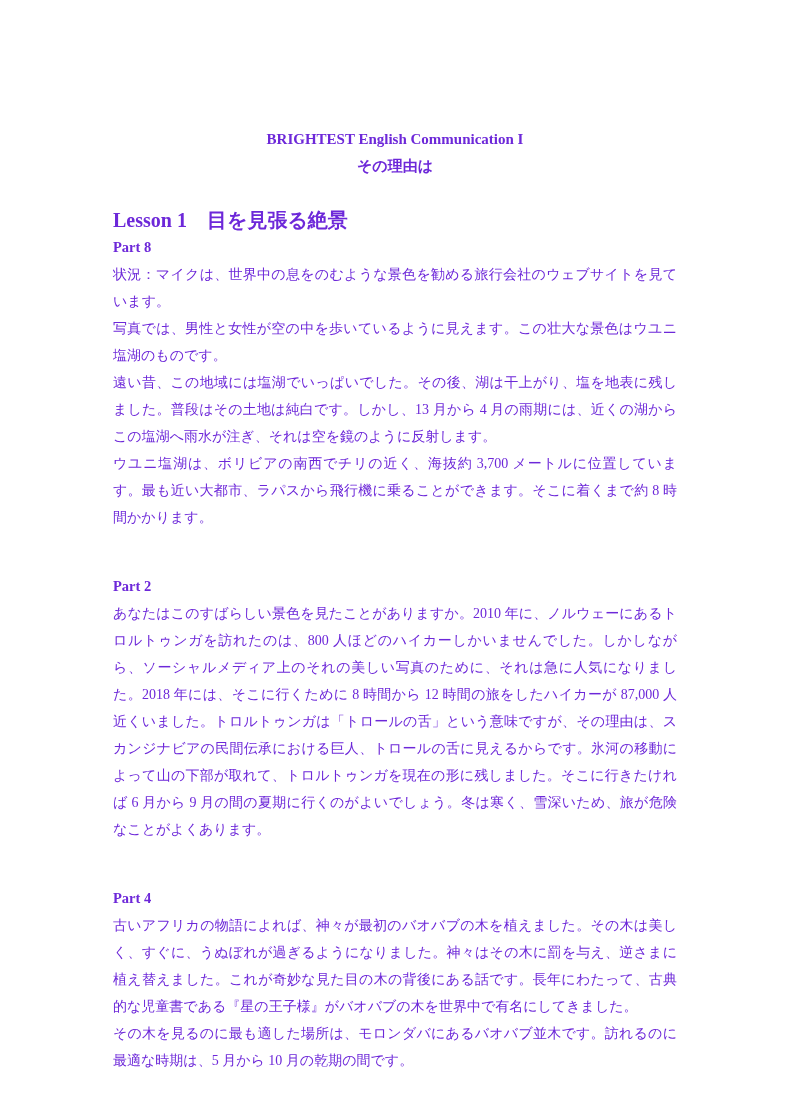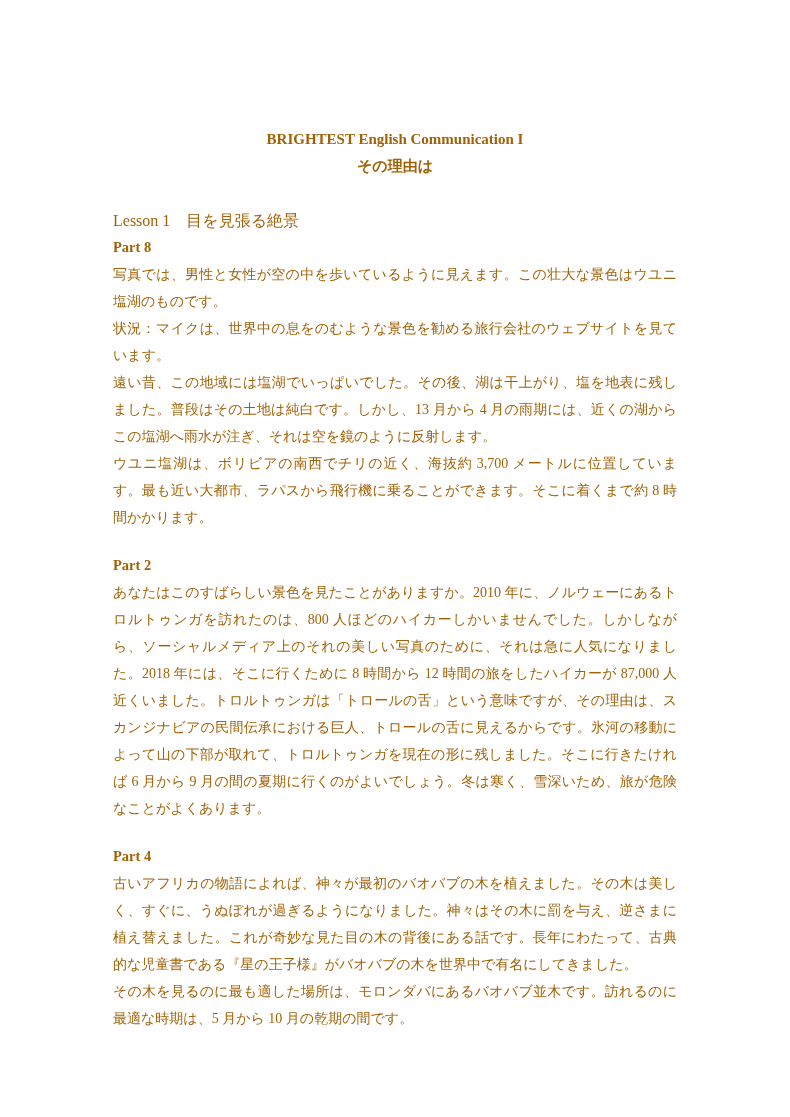--- a/index.html
+++ b/index.html
@@ -6,53 +6,53 @@
     margin: 0;
     padding: 0;
     background: #ffffff;
   }
   .page {
     position: relative;
     width: 790px;
     height: 1117px;
     box-sizing: border-box;
     background: #ffffff;
-    color: #a16207;
+    color: #6d28d9;
     padding: 126px 113px 8px 113px;
     font-family: "Liberation Serif", "DejaVu Serif", serif;
     font-size: 14px;
     line-height: 27px;
     overflow: hidden;
   }
   .title-block {
     text-align: center;
     font-weight: bold;
   }
   .doc-title {
     font-size: 15px;
     line-height: 27px;
   }
   .doc-subtitle {
     font-size: 15px;
     line-height: 27px;
   }
   .lesson-heading {
     margin-top: 27px;
-    font-weight: normal;
-    font-size: 16px;
+    font-weight: bold;
+    font-size: 20px;
   }
   .lesson-title {
     margin-left: 1em;
   }
   .part-heading {
     font-weight: bold;
     font-size: 14.5px;
   }
   .part + .part {
-    margin-top: 21px;
+    margin-top: 42px;
   }
   p.body-para {
     margin: 0;
     text-align: justify;
     text-justify: inter-ideograph;
     line-break: strict;
     overflow-wrap: break-word;
   }
 </style>
 </head>
@@ -64,22 +64,22 @@
     <div class="doc-title">BRIGHTEST English Communication I</div>
     <div class="doc-subtitle">その理由は</div>
   </div>
 
   <div class="lesson-heading">
     <span>Lesson 1</span><span class="lesson-title">目を見張る絶景</span>
   </div>
 
   <section class="part">
     <div class="part-heading">Part 8</div>
+    <p class="body-para">状況：マイクは、世界中の息をのむような景色を勧める旅行会社のウェブサイトを見ています。</p>
     <p class="body-para">写真では、男性と女性が空の中を歩いているように見えます。この壮大な景色はウユニ塩湖のものです。</p>
-    <p class="body-para">状況：マイクは、世界中の息をのむような景色を勧める旅行会社のウェブサイトを見ています。</p>
     <p class="body-para">遠い昔、この地域には塩湖でいっぱいでした。その後、湖は干上がり、塩を地表に残しました。普段はその土地は純白です。しかし、13 月から 4 月の雨期には、近くの湖からこの塩湖へ雨水が注ぎ、それは空を鏡のように反射します。</p>
     <p class="body-para">ウユニ塩湖は、ボリビアの南西でチリの近く、海抜約 3,700 メートルに位置しています。最も近い大都市、ラパスから飛行機に乗ることができます。そこに着くまで約 8 時間かかります。</p>
   </section>
 
   <section class="part">
     <div class="part-heading">Part 2</div>
     <p class="body-para">あなたはこのすばらしい景色を見たことがありますか。2010 年に、ノルウェーにあるトロルトゥンガを訪れたのは、800 人ほどのハイカーしかいませんでした。しかしながら、ソーシャルメディア上のそれの美しい写真のために、それは急に人気になりました。2018 年には、そこに行くために 8 時間から 12 時間の旅をしたハイカーが 87,000 人近くいました。トロルトゥンガは「トロールの舌」という意味ですが、その理由は、スカンジナビアの民間伝承における巨人、トロールの舌に見えるからです。氷河の移動によって山の下部が取れて、トロルトゥンガを現在の形に残しました。そこに行きたければ 6 月から 9 月の間の夏期に行くのがよいでしょう。冬は寒く、雪深いため、旅が危険なことがよくあります。</p>
   </section>
 
   <section class="part">

